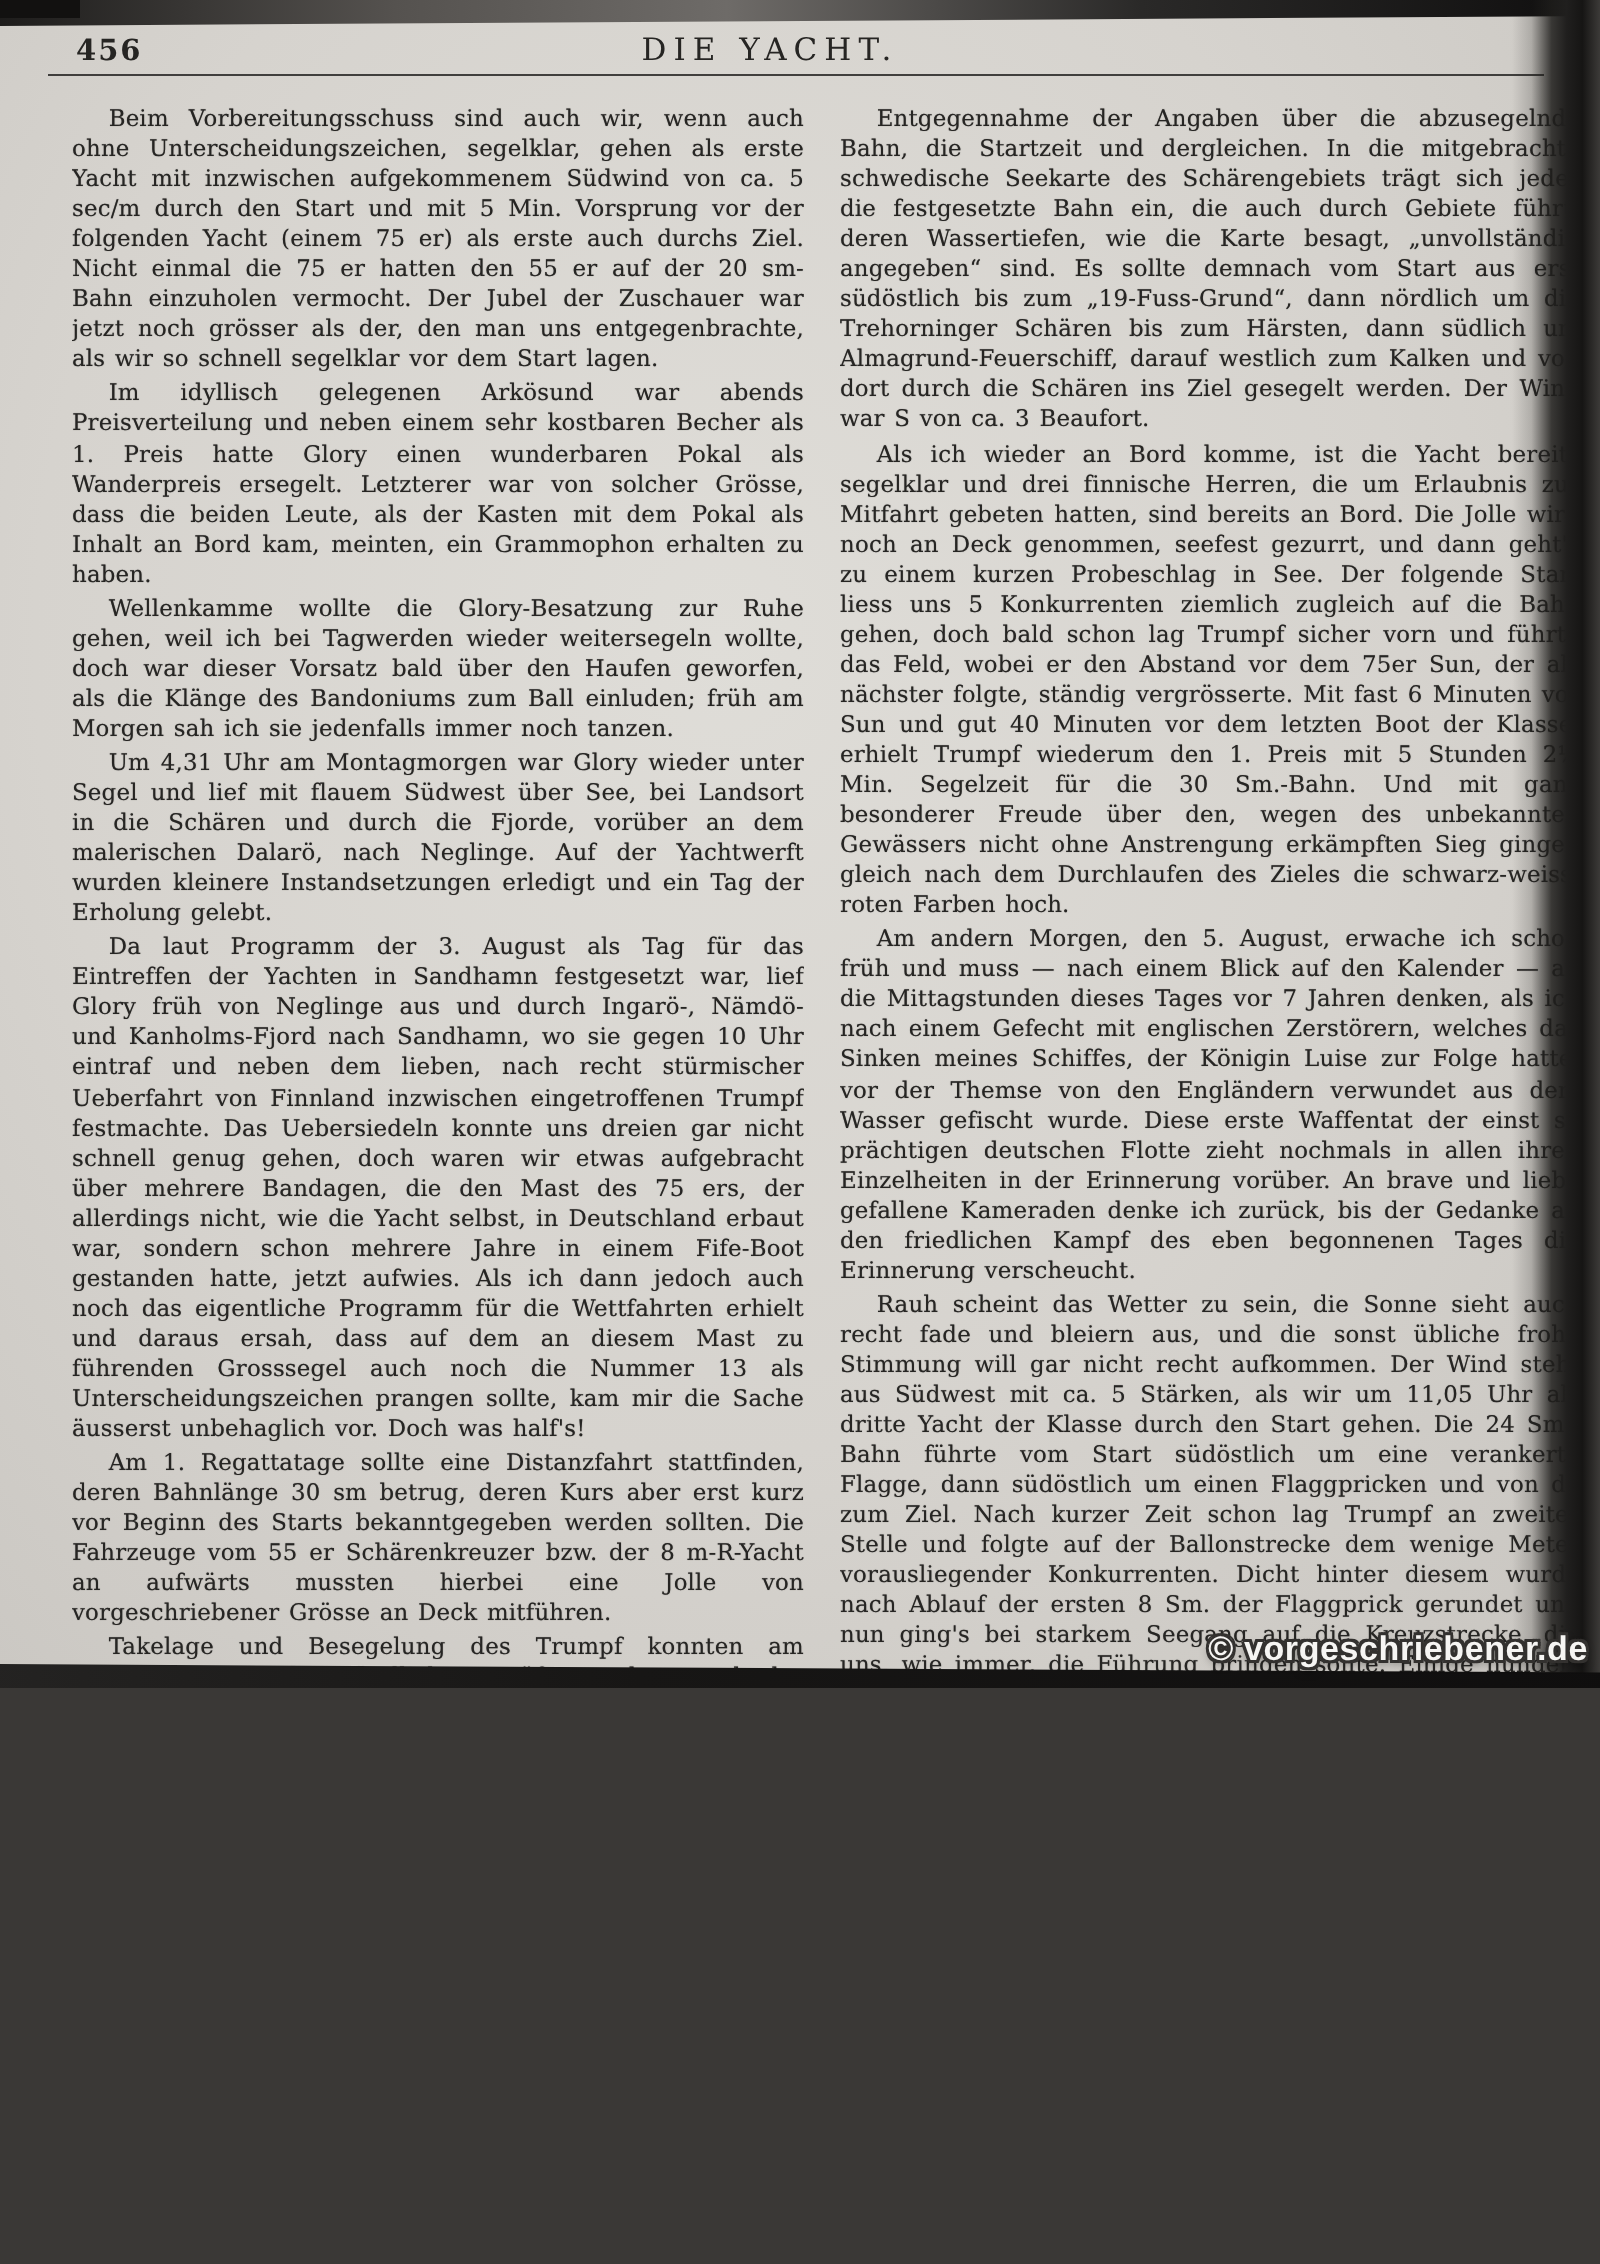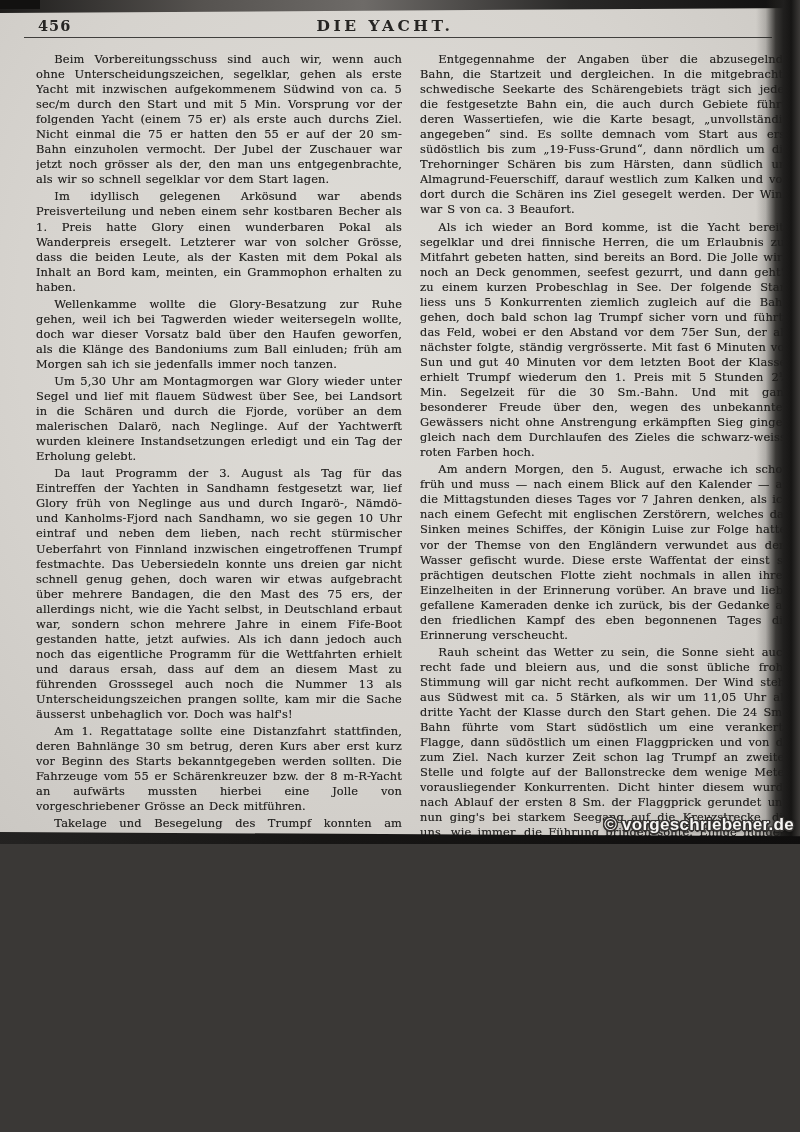--- a/index.html
+++ b/index.html
@@ -53,21 +53,21 @@
   }
   
   .header { position: absolute; top: 16px; left: 0; width: 800px; height: 22px; }
   .page-number {
     position: absolute; left: 38px; top: 1px;
     font-size: 14.5px; font-weight: bold; letter-spacing: 1px;
   }
   .journal-title {
     position: absolute; left: 0; width: 770px; top: 0;
     text-align: center;
-    font-size: 15.5px; font-weight: bold; letter-spacing: 3.5px;
+    font-size: 15.5px; font-weight: normal; letter-spacing: 3.5px;
   }
   .header-rule {
     position: absolute; left: 24px; top: 21px;
     width: 748px; height: 0;
     border-top: 1.3px solid rgba(38,37,35,0.85);
   }
   
   .columns {
     position: absolute;
     top: 52px; left: 36px;
@@ -114,21 +114,21 @@
     <span class="page-number">456</span>
     <span class="journal-title">DIE YACHT.</span>
     <div class="header-rule"></div>
   </div>
 
   <div class="columns">
     <div class="col col-left">
         <p class="para">Beim Vorbereitungsschuss sind auch wir, wenn auch ohne Unterscheidungszeichen, segelklar, gehen als erste Yacht mit inzwischen aufgekommenem Südwind von ca. 5 sec/m durch den Start und mit 5 Min. Vorsprung vor der folgenden Yacht (einem 75 er) als erste auch durchs Ziel. Nicht einmal die 75 er hatten den 55 er auf der 20 sm-Bahn einzuholen vermocht. Der Jubel der Zuschauer war jetzt noch grösser als der, den man uns entgegenbrachte, als wir so schnell segelklar vor dem Start lagen.</p>
         <p class="para">Im idyllisch gelegenen Arkösund war abends Preisverteilung und neben einem sehr kostbaren Becher als 1. Preis hatte Glory einen wunderbaren Pokal als Wanderpreis ersegelt. Letzterer war von solcher Grösse, dass die beiden Leute, als der Kasten mit dem Pokal als Inhalt an Bord kam, meinten, ein Grammophon erhalten zu haben.</p>
         <p class="para">Wellenkamme wollte die Glory-Besatzung zur Ruhe gehen, weil ich bei Tagwerden wieder weitersegeln wollte, doch war dieser Vorsatz bald über den Haufen geworfen, als die Klänge des Bandoniums zum Ball einluden; früh am Morgen sah ich sie jedenfalls immer noch tanzen.</p>
-        <p class="para">Um 5,30 Uhr am Montagmorgen war Glory wieder unter Segel und lief mit flauem Südwest über See, bei Landsort in die Schären und durch die Fjorde, vorüber an dem malerischen Dalarö, nach Neglinge. Auf der Yachtwerft wurden kleinere Instandsetzungen erledigt und ein Tag der Erholung gelebt.</p>
+        <p class="para">Um 4,31 Uhr am Montagmorgen war Glory wieder unter Segel und lief mit flauem Südwest über See, bei Landsort in die Schären und durch die Fjorde, vorüber an dem malerischen Dalarö, nach Neglinge. Auf der Yachtwerft wurden kleinere Instandsetzungen erledigt und ein Tag der Erholung gelebt.</p>
         <p class="para">Da laut Programm der 3. August als Tag für das Eintreffen der Yachten in Sandhamn festgesetzt war, lief Glory früh von Neglinge aus und durch Ingarö-, Nämdö- und Kanholms-Fjord nach Sandhamn, wo sie gegen 10 Uhr eintraf und neben dem lieben, nach recht stürmischer Ueberfahrt von Finnland inzwischen eingetroffenen Trumpf festmachte. Das Uebersiedeln konnte uns dreien gar nicht schnell genug gehen, doch waren wir etwas aufgebracht über mehrere Bandagen, die den Mast des 75 ers, der allerdings nicht, wie die Yacht selbst, in Deutschland erbaut war, sondern schon mehrere Jahre in einem Fife-Boot gestanden hatte, jetzt aufwies. Als ich dann jedoch auch noch das eigentliche Programm für die Wettfahrten erhielt und daraus ersah, dass auf dem an diesem Mast zu führenden Grosssegel auch noch die Nummer 13 als Unterscheidungszeichen prangen sollte, kam mir die Sache äusserst unbehaglich vor. Doch was half's!</p>
         <p class="para">Am 1. Regattatage sollte eine Distanzfahrt stattfinden, deren Bahnlänge 30 sm betrug, deren Kurs aber erst kurz vor Beginn des Starts bekanntgegeben werden sollten. Die Fahrzeuge vom 55 er Schärenkreuzer bzw. der 8 m-R-Yacht an aufwärts mussten hierbei eine Jolle von vorgeschriebener Grösse an Deck mitführen.</p>
         <p class="para">Takelage und Besegelung des Trumpf konnten am Nachmittage noch gründlich geprüft werden, und der Abend wurde zur Inaugenscheinnahme der eingetroffenen Segel- und Motoryachten, deren Zahl 150 sicher überstieg, ausgenutzt. Ausser zwei 60 qm Spitzgattern hatten für die Wettfahrten ausschliesslich Schärenkreuzer gemeldet und zwar gegen 60 Fahrzeuge insgesamt. Trumpf hatte 4 Konkurrenten, sämtlich Schweden; in der 150 qm-Klasse segelten 3 Yachten, ebenfalls in der 95 er, und die 55 er sogar mit 8 Fahrzeugen. Auch das Klubhaus, in dessen Saal allabendlich Kränzchen für Segler stattfand, besah ich mir und ebenfalls die ausserhalb des Klubgeländes liegende „Diele“, auf deren Bretterbelag unter freiem Nachthimmel die Matrosen der Yachten und auch einige von der vor Sandhamn ankernden schwedischen Flotte ihre „Bräute“ nach den Klängen der Ziehharmonikas bewegten. Der Strand des Hafens hat — wie sein Name schon sagt — losen weissen Sand, auf den Bretter als Fusssteig gelegt sind; die Wassertiefe des reinen Naturhafens nimmt vom Ufer aus so schnell zu, dass man von der tiefstgehenden Yacht aus fast unmittelbar an Land steigen kann.</p>
       </div>
     <div class="col col-right">
         <p class="para">Entgegennahme der Angaben über die abzusegelnde Bahn, die Startzeit und dergleichen. In die mitgebrachte schwedische Seekarte des Schärengebiets trägt sich jeder die festgesetzte Bahn ein, die auch durch Gebiete führt, deren Wassertiefen, wie die Karte besagt, „unvollständig angegeben“ sind. Es sollte demnach vom Start aus erst südöstlich bis zum „19-Fuss-Grund“, dann nördlich um die Trehorninger Schären bis zum Härsten, dann südlich um Almagrund-Feuerschiff, darauf westlich zum Kalken und von dort durch die Schären ins Ziel gesegelt werden. Der Wind war S von ca. 3 Beaufort.</p>
         <p class="para">Als ich wieder an Bord komme, ist die Yacht bereits segelklar und drei finnische Herren, die um Erlaubnis zur Mitfahrt gebeten hatten, sind bereits an Bord. Die Jolle wird noch an Deck genommen, seefest gezurrt, und dann geht's zu einem kurzen Probeschlag in See. Der folgende Start liess uns 5 Konkurrenten ziemlich zugleich auf die Bahn gehen, doch bald schon lag Trumpf sicher vorn und führte das Feld, wobei er den Abstand vor dem 75er Sun, der als nächster folgte, ständig vergrösserte. Mit fast 6 Minuten vor Sun und gut 40 Minuten vor dem letzten Boot der Klasse, erhielt Trumpf wiederum den 1. Preis mit 5 Stunden 2½ Min. Segelzeit für die 30 Sm.-Bahn. Und mit ganz besonderer Freude über den, wegen des unbekannten Gewässers nicht ohne Anstrengung erkämpften Sieg gingen gleich nach dem Durchlaufen des Zieles die schwarz-weiss-roten Farben hoch.</p>
         <p class="para">Am andern Morgen, den 5. August, erwache ich schon früh und muss — nach einem Blick auf den Kalender — an die Mittagstunden dieses Tages vor 7 Jahren denken, als ich nach einem Gefecht mit englischen Zerstörern, welches das Sinken meines Schiffes, der Königin Luise zur Folge hatte, vor der Themse von den Engländern verwundet aus dem Wasser gefischt wurde. Diese erste Waffentat der einst so prächtigen deutschen Flotte zieht nochmals in allen ihren Einzelheiten in der Erinnerung vorüber. An brave und liebe gefallene Kameraden denke ich zurück, bis der Gedanke an den friedlichen Kampf des eben begonnenen Tages die Erinnerung verscheucht.</p>
         <p class="para">Rauh scheint das Wetter zu sein, die Sonne sieht auch recht fade und bleiern aus, und die sonst übliche frohe Stimmung will gar nicht recht aufkommen. Der Wind steht aus Südwest mit ca. 5 Stärken, als wir um 11,05 Uhr als dritte Yacht der Klasse durch den Start gehen. Die 24 Sm.-Bahn führte vom Start südöstlich um eine verankerte Flagge, dann südöstlich um einen Flaggpricken und von da zum Ziel. Nach kurzer Zeit schon lag Trumpf an zweiter Stelle und folgte auf der Ballonstrecke dem wenige Meter vorausliegender Konkurrenten. Dicht hinter diesem wurde nach Ablauf der ersten 8 Sm. der Flaggprick gerundet und nun ging's bei starkem Seegang auf die Kreuzstrecke, die uns, wie immer, die Führung bringen sollte. Einige hundert Meter lagen wir schon von der Wendemarke ab, die andern Konkurrenten hatten sie noch nicht gerundet, und den Vordermann glaubten wir schon überholt zu haben, da brach der Mast kurz über Deck, ging über Bord und brach oberhalb der Jumpstagstütze beim Aufschlagen aufs Wasser nochmals. In der hohen See trieb Trumpf nun schnell weiter seewärts, während wir uns ans Losschäkeln des Gutes und Bergen der Besegelung machten. Dicht an der Rundungsboje, die jetzt erst vom letzten Konkurrenten der 75er Klasse erreicht war, trieb Trumpf wieder vorüber und der Unterscheidungsnummer 13 machte es scheinbar ein besonderes Vergnügen, sich von jedem Wellenkamme aus in ihrer ganzen Grösse deutlich zu zeigen.</p>
         <p class="para">In kürzester Zeit war alles Zubehör restlos und unbeschädigt geborgen, selbst der Bootsrumpf hatte, dank der beobachteten Vorsicht und trotz des hohen Seegangs, keinerlei Beschädigungen erhalten. Trumpf war somit, leider, für weiteren Wettbewerb ausgefallen. Er wurde nach Verlauf einer Stunde von einem Begleitdampfer aufgefunden und gegen die hohe See mit langsamer Fahrt eingeschleppt.</p>

